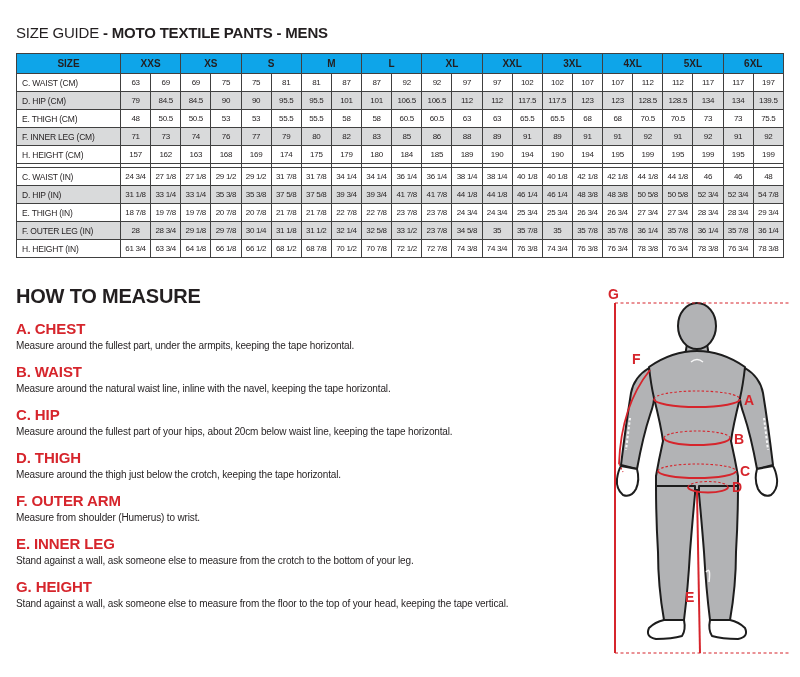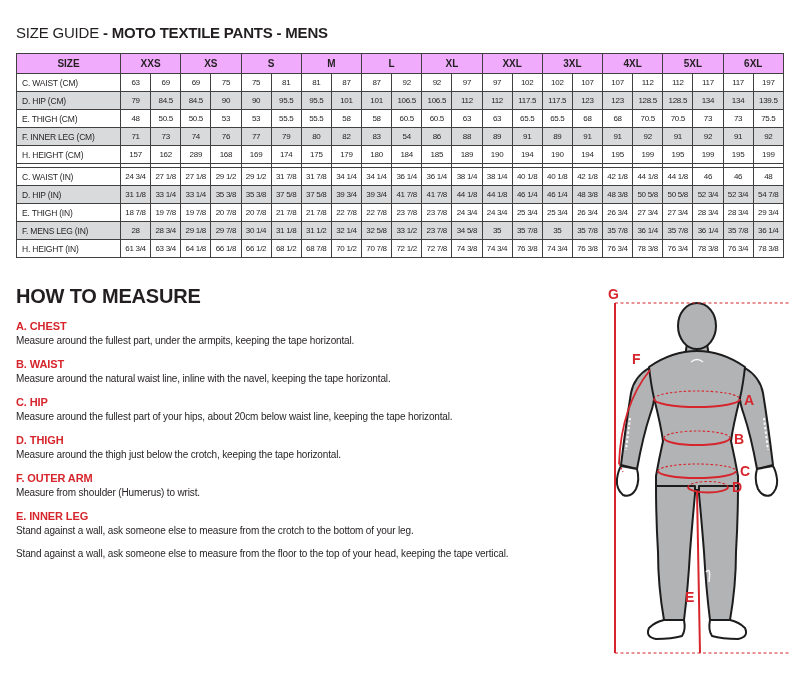--- a/index.html
+++ b/index.html
@@ -30,21 +30,21 @@
   .size-table col.label-col { width: 104px; }
   .size-table th, .size-table td {
     border: 1px solid #404040;
     padding: 0;
     text-align: center;
     height: 18px;
     overflow: hidden;
     white-space: nowrap;
   }
   .size-table thead th {
-    background: #f0abfc;
+    background: #0ea5e9;
     font-size: 10px;
     font-weight: 700;
     height: 20px;
     letter-spacing: 0;
   }
   .size-table td.row-label {
     text-align: left;
     padding-left: 5px;
     font-weight: 400;
     font-size: 8.5px;
@@ -58,21 +58,21 @@
   .htm-heading {
     margin: 27px 0 6px 0;
     font-size: 20px; font-weight: 700;
     letter-spacing: -0.2px;
   }
   .measure-list { width: 600px; }
   .measure-item { margin: 0 0 12px 0; }
   .measure-title {
     color: #d6252c;
     font-weight: 700;
-    font-size: 11px;
+    font-size: 15px;
     margin: 12px 0 3px 0;
     letter-spacing: -0.1px;
   }
   .measure-text {
     font-size: 10px;
     letter-spacing: -0.15px;
     white-space: nowrap;
   }
 
   
@@ -189,39 +189,39 @@
           <td class="row-label">F. INNER LEG (CM)</td>
           <td class="val">71</td>
           <td class="val">73</td>
           <td class="val">74</td>
           <td class="val">76</td>
           <td class="val">77</td>
           <td class="val">79</td>
           <td class="val">80</td>
           <td class="val">82</td>
           <td class="val">83</td>
-          <td class="val">54</td>
+          <td class="val">85</td>
           <td class="val">86</td>
           <td class="val">88</td>
           <td class="val">89</td>
           <td class="val">91</td>
           <td class="val">89</td>
           <td class="val">91</td>
           <td class="val">91</td>
           <td class="val">92</td>
           <td class="val">91</td>
           <td class="val">92</td>
           <td class="val">91</td>
           <td class="val">92</td>
         </tr>
         <tr>
           <td class="row-label">H. HEIGHT (CM)</td>
           <td class="val">157</td>
           <td class="val">162</td>
-          <td class="val">289</td>
+          <td class="val">163</td>
           <td class="val">168</td>
           <td class="val">169</td>
           <td class="val">174</td>
           <td class="val">175</td>
           <td class="val">179</td>
           <td class="val">180</td>
           <td class="val">184</td>
           <td class="val">185</td>
           <td class="val">189</td>
           <td class="val">190</td>
@@ -329,21 +329,21 @@
           <td class="val">25 3/4</td>
           <td class="val">26 3/4</td>
           <td class="val">26 3/4</td>
           <td class="val">27 3/4</td>
           <td class="val">27 3/4</td>
           <td class="val">28 3/4</td>
           <td class="val">28 3/4</td>
           <td class="val">29 3/4</td>
         </tr>
         <tr class="alt">
-          <td class="row-label">F. MENS LEG (IN)</td>
+          <td class="row-label">F. OUTER LEG (IN)</td>
           <td class="val">28</td>
           <td class="val">28 3/4</td>
           <td class="val">29 1/8</td>
           <td class="val">29 7/8</td>
           <td class="val">30 1/4</td>
           <td class="val">31 1/8</td>
           <td class="val">31 1/2</td>
           <td class="val">32 1/4</td>
           <td class="val">32 5/8</td>
           <td class="val">33 1/2</td>
@@ -409,20 +409,21 @@
     </div>
     <div class="measure-item">
       <div class="measure-title">F. OUTER ARM</div>
       <div class="measure-text">Measure from shoulder (Humerus) to wrist.</div>
     </div>
     <div class="measure-item">
       <div class="measure-title">E. INNER LEG</div>
       <div class="measure-text">Stand against a wall, ask someone else to measure from the crotch to the bottom of your leg.</div>
     </div>
     <div class="measure-item">
+      <div class="measure-title">G. HEIGHT</div>
       <div class="measure-text">Stand against a wall, ask someone else to measure from the floor to the top of your head, keeping the tape vertical.</div>
     </div>
   </div>
 
   <div class="figure-wrap">
     <svg width="206" height="386" viewBox="0 0 206 386">
       <g stroke="#1d1d1d" stroke-width="2" fill="#b2b3b5" stroke-linejoin="round" stroke-linecap="round">
 
         <path d="M 96,52 L 114,52 L 117,70 L 93,70 Z"></path>
 

